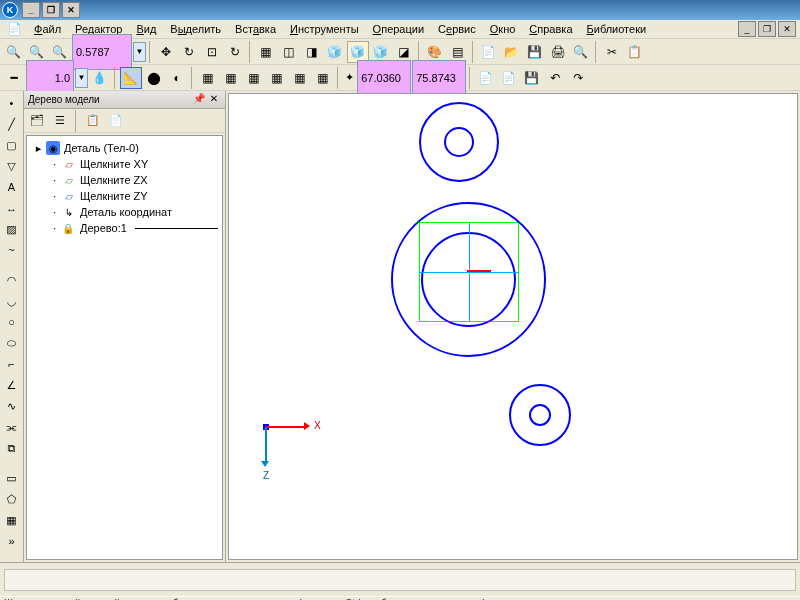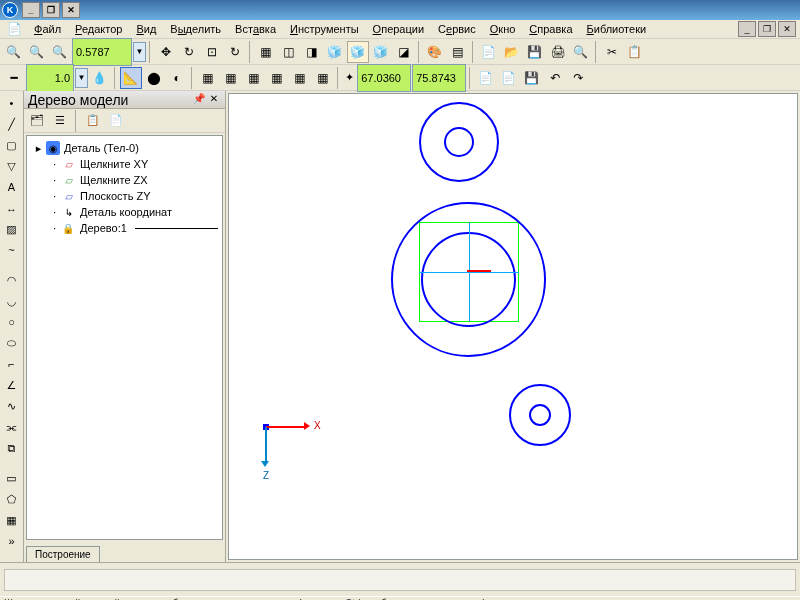--- a/index.html
+++ b/index.html
@@ -9,28 +9,28 @@
 .titlebar .t{flex:1}
 .winbtns{display:flex;gap:2px}
 .winbtn{width:18px;height:16px;background:#d4d0c8;border:1px solid #808080;font-size:9px;display:flex;align-items:center;justify-content:center;color:#000}
 .menubar{height:19px;background:#ece9d8;display:flex;align-items:center;padding:0 4px;gap:2px;border-bottom:1px solid #d4d0c8}
 .menubar .mi{padding:2px 6px;cursor:default}
 .menubar .mi u{text-decoration:underline}
 .menubar .sp{flex:1}
 .toolbar{height:26px;background:#ece9d8;display:flex;align-items:center;padding:0 3px;gap:1px;border-bottom:1px solid #d4d0c8}
 .tbtn{width:22px;height:22px;border:1px solid transparent;display:flex;align-items:center;justify-content:center;font-size:12px}
 .tsep{width:3px;height:22px;border-left:1px solid #aca899;margin:0 2px}
-.tinput{height:28px;border:1px solid #7f9db9;background:#bef264;padding:0 3px;font-size:11px}
+.tinput{height:36px;border:1px solid #7f9db9;background:#f0abfc;padding:0 3px;font-size:11px}
 .tdrop{width:13px;height:20px;border:1px solid #7f9db9;background:#dbeaf5;font-size:8px;display:flex;align-items:center;justify-content:center}
 .main{display:flex;height:471px}
 .vtoolbar{width:24px;background:#ece9d8;border-right:1px solid #aca899;display:flex;flex-direction:column;align-items:center;padding:2px 0;gap:1px}
 .vbtn{width:20px;height:20px;display:flex;align-items:center;justify-content:center;font-size:11px}
 .treepanel{width:202px;background:#ece9d8;border-right:1px solid #aca899;display:flex;flex-direction:column}
 .treetitle{height:18px;background:linear-gradient(#e8e8e8,#d4d0c8);display:flex;align-items:center;padding:0 4px;border-bottom:1px solid #aca899}
-.treetitle .t{flex:1;font-size:14px}
+.treetitle .t{flex:1;font-size:10px}
 .treetitle .pin,.treetitle .cls{width:14px;height:14px;font-size:10px;text-align:center}
 .treetools{height:24px;display:flex;align-items:center;padding:0 3px;gap:3px;border-bottom:1px solid #d4d0c8}
 .treebody{flex:1;background:#fff;border:1px solid #919b9c;margin:2px;padding:4px;overflow:auto}
 .tnode{display:flex;align-items:center;gap:4px;padding:1px 0 1px 4px;white-space:nowrap}
 .tnode.child{padding-left:20px}
 .tnode .dot{width:7px;text-align:center}
 .tnode .ic{width:14px;height:14px;display:flex;align-items:center;justify-content:center;font-size:10px}
 .underline{border-bottom:1px solid #000;flex:1;margin-left:4px}
 .treetab{height:20px;display:flex;align-items:flex-end;padding:0 2px}
 .treetab .tab{background:#ece9d8;border:1px solid #919b9c;border-bottom:none;padding:2px 8px;font-size:10px}
@@ -190,36 +190,33 @@
         <span>Щелкните XY</span>
       </div>
       <div class="tnode child">
         <span class="dot">·</span>
           <span class="ic" style="color:#40a040">▱</span>
         <span>Щелкните ZX</span>
       </div>
       <div class="tnode child">
         <span class="dot">·</span>
           <span class="ic" style="color:#4060d0">▱</span>
-        <span>Плоскость ZY</span>
+        <span>Щелкните ZY</span>
       </div>
       <div class="tnode child">
         <span class="dot">·</span>
           <span class="ic">↳</span>
         <span>Деталь координат</span>
       </div>
       <div class="tnode child">
         <span class="dot">·</span>
           <span class="ic">🔒</span>
         <span>Дерево:1</span>
         <span class="underline"></span>
       </div>
-    </div>
-    <div class="treetab">
-      <div class="tab">Построение</div>
     </div>
   </div>
 
   <div class="canvas">
 
     <div class="circ" style="left:190px;top:8px;width:80px;height:80px"></div>
     <div class="circ" style="left:215px;top:33px;width:30px;height:30px"></div>
 
     <div class="gbox" style="left:190px;top:128px;width:100px;height:100px"></div>
     <div class="circ" style="left:162px;top:108px;width:155px;height:155px"></div>

